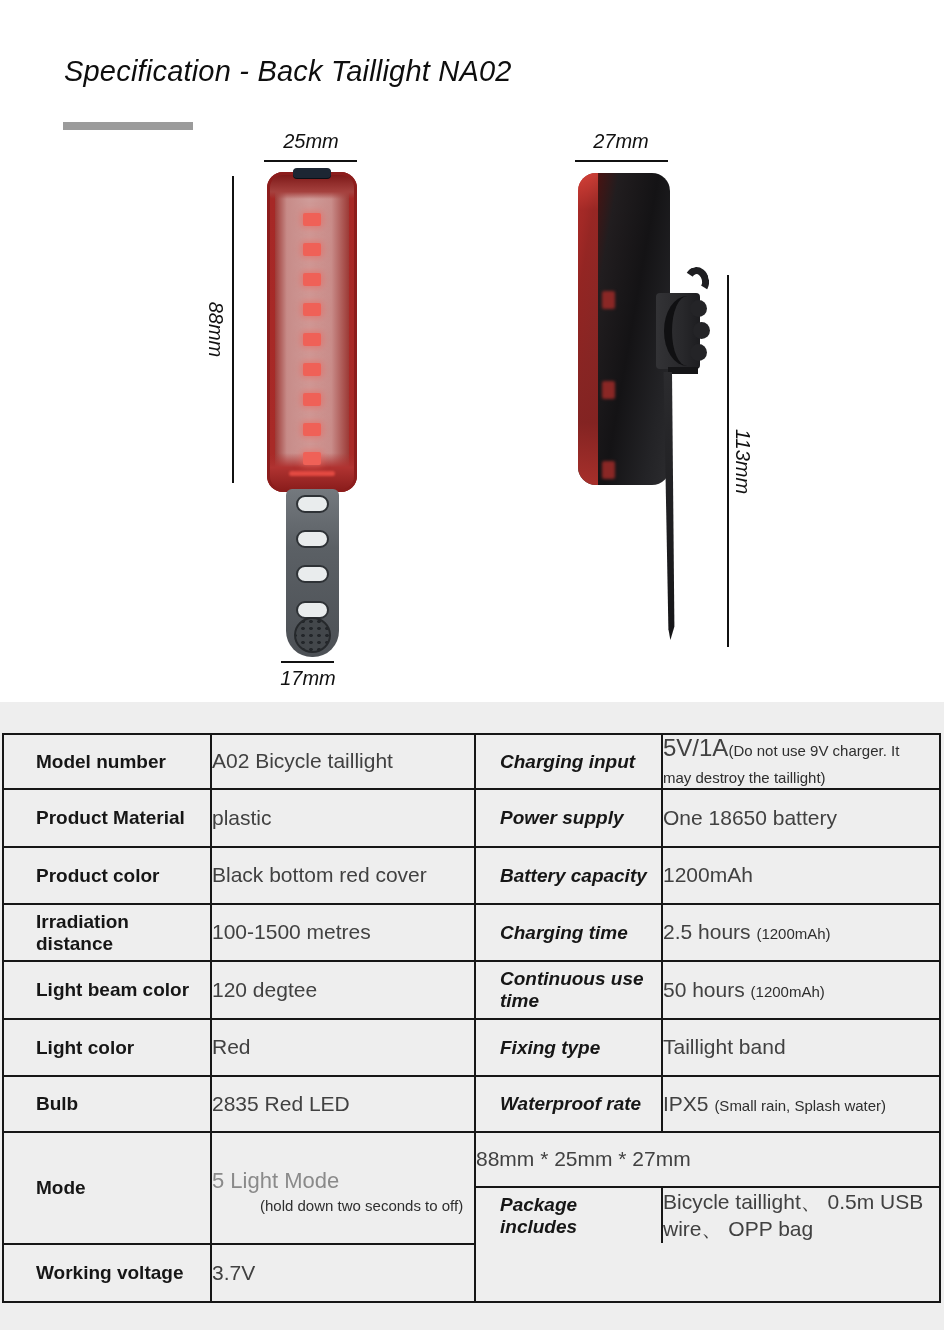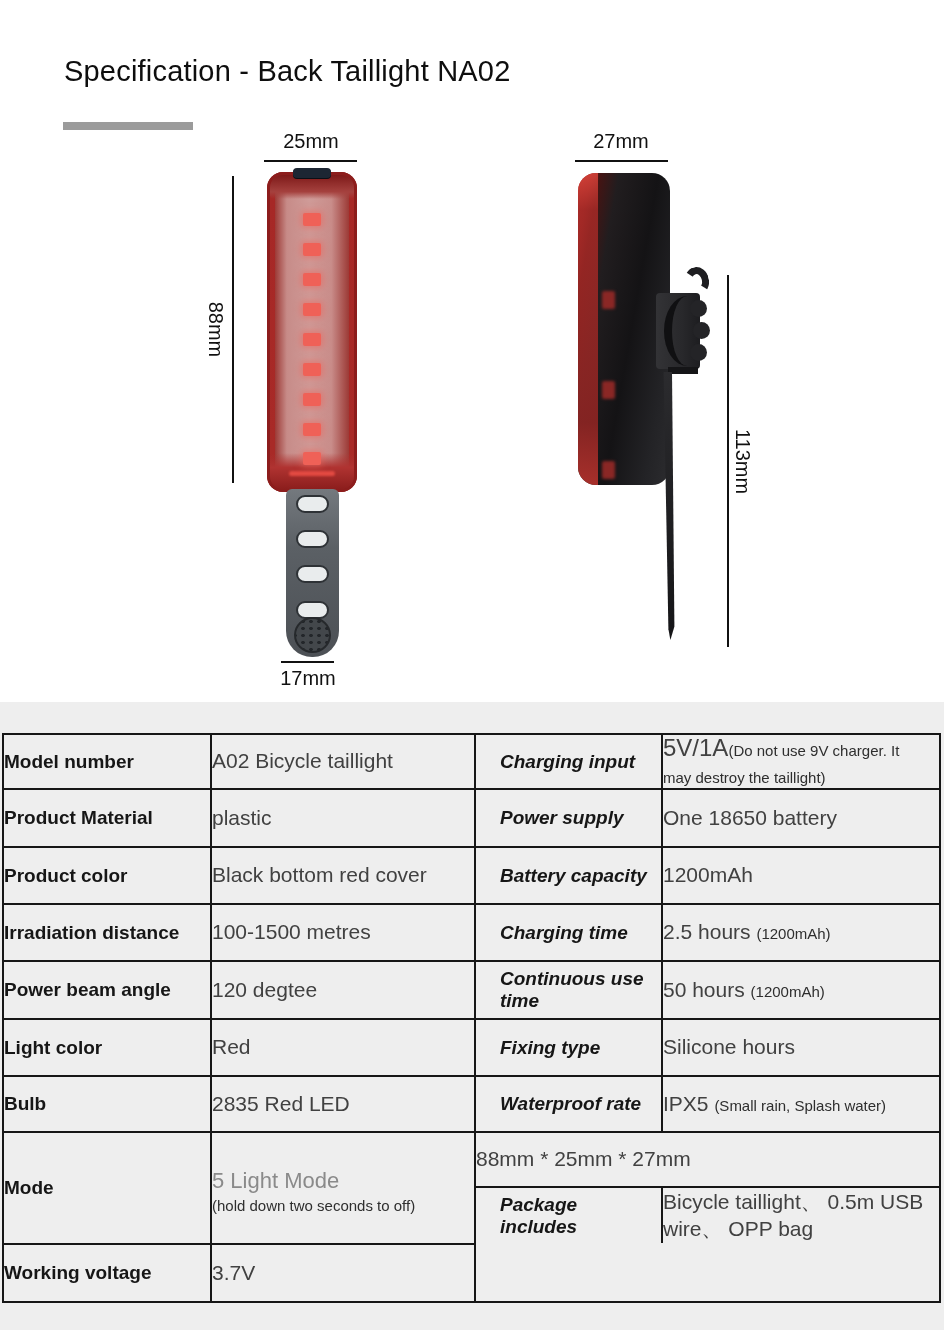--- a/index.html
+++ b/index.html
@@ -10,21 +10,21 @@
     -webkit-font-smoothing:antialiased;
   }
   
   .page-title{
     position:absolute;left:64px;top:55px;
     font-size:29px;color:#0e0e0e;letter-spacing:.2px;font-weight:400;
   }
   .title-bar{position:absolute;left:63px;top:122px;width:130px;height:8px;background:#9b9b9b;}
 
   
-  .hero{position:absolute;left:0;top:0;width:944px;height:614px;background:#fff;}
+  .hero{position:absolute;left:0;top:0;width:944px;height:614px;background:#fff;font-style:italic;}
   .dim-label{position:absolute;font-size:20px;color:#111;text-align:center;}
   .dim-label.rot{transform:rotate(90deg);transform-origin:center center;}
   .dim-line-h{position:absolute;height:2px;background:#111;}
   .dim-line-v{position:absolute;width:2px;background:#111;}
 
   
   .f-body{
     position:absolute;left:267px;top:172px;width:90px;height:320px;
     border-radius:16px;
     background:linear-gradient(180deg,#8e1f1e 0%,#a62826 6%,#a82a27 88%,#8e1f1e 100%);
@@ -112,33 +112,33 @@
     border:2px solid #161616;box-sizing:border-box;display:flex;background:#eeeeee;
   }
   .half{display:grid;box-sizing:border-box;}
   .half.lh{width:470px;grid-template-rows:55px 58px 57px 57px 58px 57px 56px 112px auto;}
   .half.rh{flex:1;border-left:2px solid #161616;
     grid-template-rows:55px 58px 57px 57px 58px 57px 56px 55px 55px auto;}
   .row{display:flex;border-bottom:2px solid #161616;box-sizing:border-box;min-height:0;}
   .row:last-child{border-bottom:none;}
   .lbl{
     flex:0 0 208px;border-right:2px solid #161616;box-sizing:border-box;
-    display:flex;align-items:center;padding-right:6px;
+    display:flex;align-items:center;padding-left:32px;padding-right:6px;
     font-weight:700;font-size:19px;color:#161616;line-height:1.15;
   }
   .rh .lbl{flex-basis:187px;padding-left:24px;font-style:italic;}
   .val{
     flex:1;display:flex;align-items:center;padding-right:8px;
     font-size:21px;color:#414141;line-height:1.25;min-width:0;
   }
   .vwrap{display:block;}
   .n{font-size:15px;color:#2e2e2e;}
   .v-big{font-size:24px;}
   .v-mode{display:block;font-size:22px;color:#8a8a8a;margin-bottom:3px;margin-top:7px;}
-  .mode .n{display:block;}
+  .mode .n{display:block;margin-left:48px;}
 </style>
 </head>
 <body>
 
 <div class="hero">
   <div class="page-title">Specification - Back Taillight NA02</div>
   <div class="title-bar"></div>
 
   <div class="dim-label" style="left:265px;top:130px;width:92px;">25mm</div>
   <div class="dim-line-h" style="left:264px;top:160px;width:93px;"></div>
@@ -215,21 +215,21 @@
           <div class="vwrap"><span>Black bottom red cover</span></div>
         </div>
     </div>
     <div class="row">
       <div class="lbl">Irradiation distance</div>
       <div class="val">
           <div class="vwrap"><span>100-1500 metres</span></div>
         </div>
     </div>
     <div class="row">
-      <div class="lbl">Power beam angle</div>
+      <div class="lbl">Light beam color</div>
       <div class="val">
           <div class="vwrap"><span>120 degtee</span></div>
         </div>
     </div>
     <div class="row">
       <div class="lbl">Light color</div>
       <div class="val">
           <div class="vwrap"><span>Red</span></div>
         </div>
     </div>
@@ -283,21 +283,21 @@
     </div>
     <div class="row">
       <div class="lbl">Continuous use time</div>
       <div class="val">
         <div class="vwrap"><span>50 hours </span><span class="n">(1200mAh)</span></div>
       </div>
     </div>
     <div class="row">
       <div class="lbl">Fixing type</div>
       <div class="val">
-          <div class="vwrap"><span>Silicone hours</span></div>
+          <div class="vwrap"><span>Taillight band</span></div>
         </div>
     </div>
     <div class="row">
       <div class="lbl">Waterproof rate</div>
       <div class="val">
         <div class="vwrap"><span>IPX5 </span><span class="n">(Small rain, Splash water)</span></div>
       </div>
     </div>
     <div class="row">
       <div class="val">

